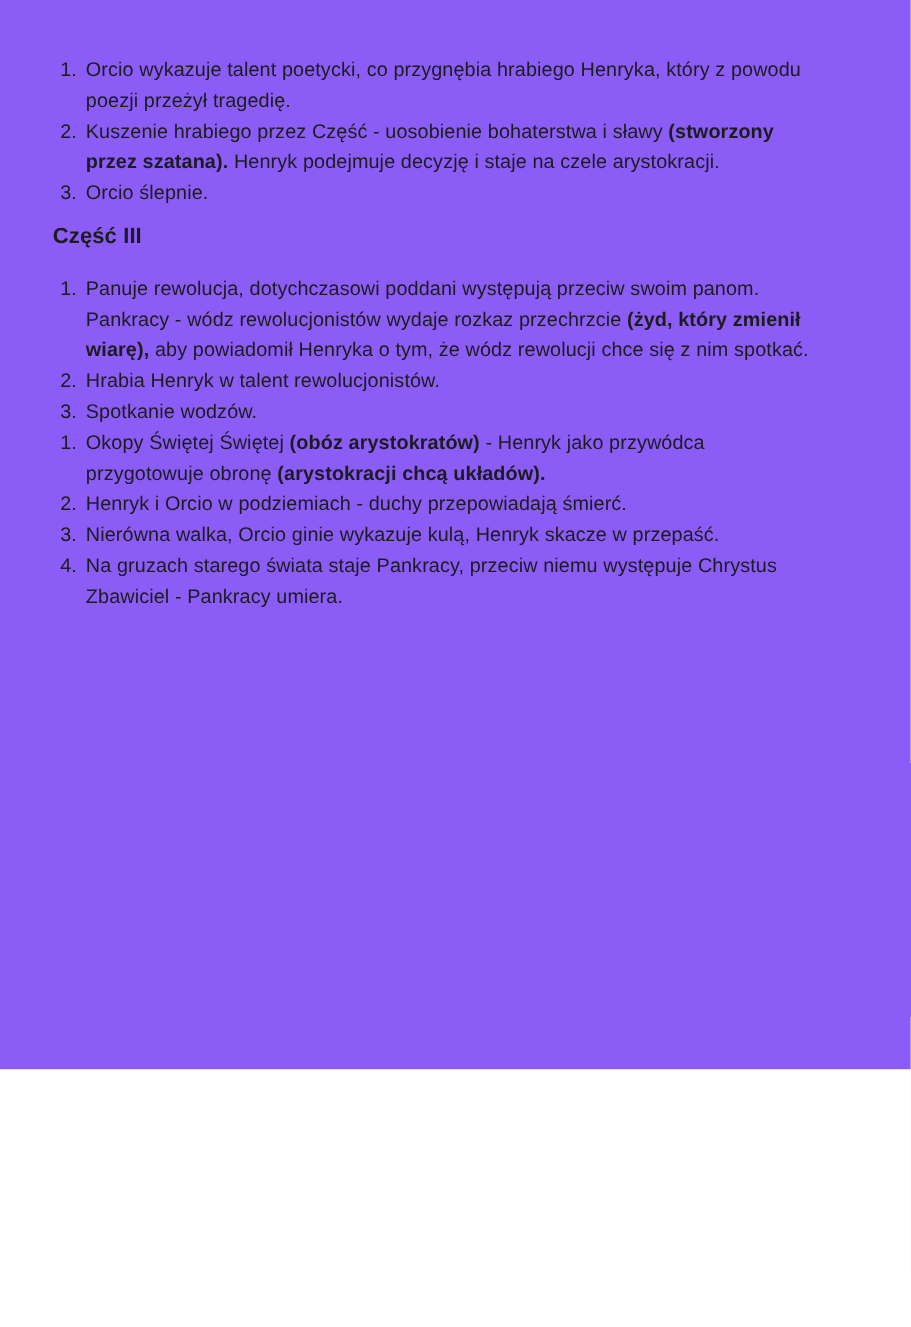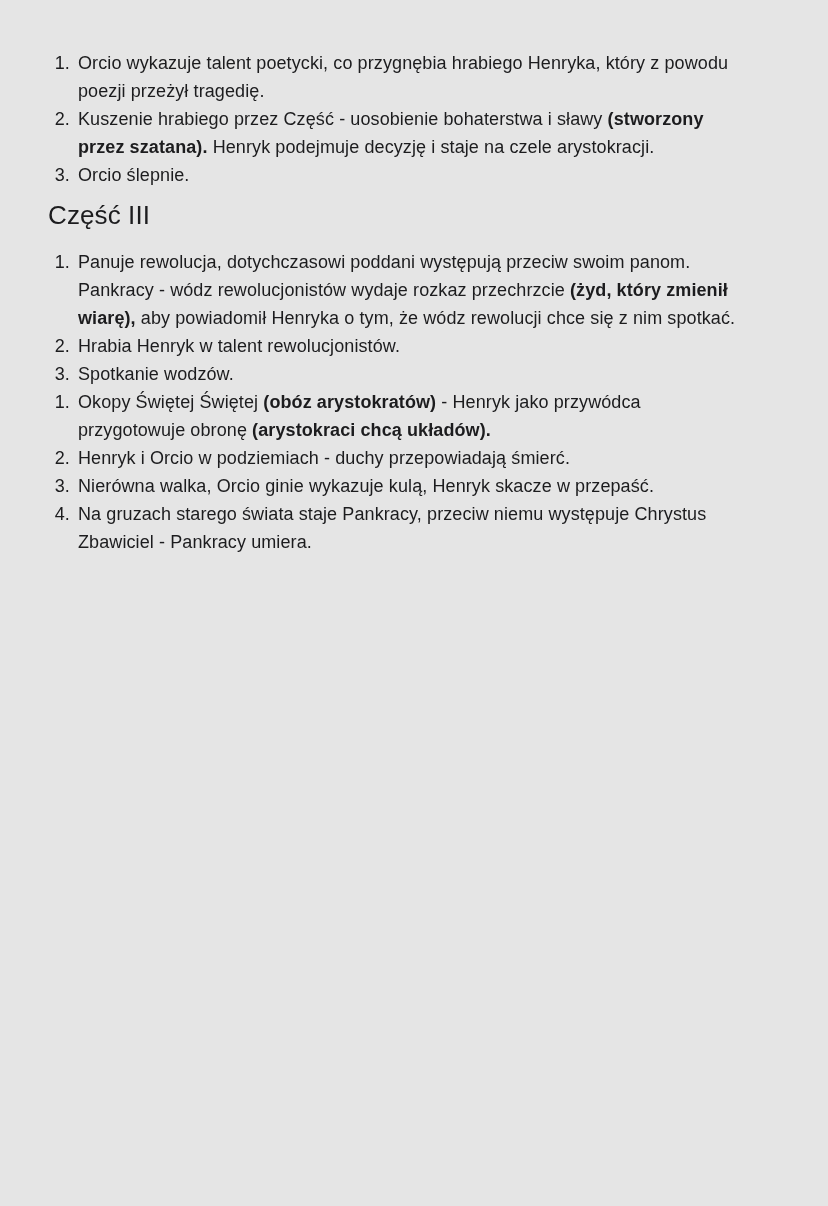--- a/index.html
+++ b/index.html
@@ -10,42 +10,42 @@
   body {
     width: 828px;
     height: 1206px;
     overflow: hidden;
     color: #1c1c1e;
     font-family: "Liberation Sans", sans-serif;
   }
   .page {
     box-sizing: border-box;
     width: 828px;
-    height: 1206px;
+    height: 972px;
     padding: 49px 88px 0 48px;
-    background: #e5e5e5;
+    background: #8b5cf6;
   }
   .doc-list {
     margin: 0;
     padding: 0 0 0 27px;
     font-size: 18px;
     line-height: 28px;
     list-style: decimal outside;
   }
   .doc-list li {
     padding-left: 3px;
     letter-spacing: 0.1px;
   }
   .doc-list li strong {
     font-weight: 700;
   }
   .section-heading {
-    font-size: 26px;
+    font-size: 20px;
     line-height: 24px;
-    font-weight: 400;
+    font-weight: 700;
     margin: 14px 0 21px 0;
     letter-spacing: 0.1px;
   }
 </style>
 </head>
 <body>
 
 <main class="page">
 
   <section class="doc-section">
@@ -60,20 +60,20 @@
     <h2 class="section-heading">Część III</h2>
     <ol class="doc-list" start="1">
         <li><span>Panuje rewolucja, dotychczasowi poddani występują przeciw swoim panom. Pankracy - wódz rewolucjonistów wydaje rozkaz przechrzcie </span><strong>(żyd, który zmienił wiarę),</strong><span> aby powiadomił Henryka o tym, że wódz rewolucji chce się z nim spotkać.</span></li>
         <li><span>Hrabia Henryk w talent rewolucjonistów.</span></li>
         <li><span>Spotkanie wodzów.</span></li>
       </ol>
   </section>
 
   <section class="doc-section">
     <ol class="doc-list" start="1">
-        <li><span>Okopy Świętej Świętej </span><strong>(obóz arystokratów)</strong><span> - Henryk jako przywódca przygotowuje obronę </span><strong>(arystokraci chcą układów).</strong></li>
+        <li><span>Okopy Świętej Świętej </span><strong>(obóz arystokratów)</strong><span> - Henryk jako przywódca przygotowuje obronę </span><strong>(arystokracji chcą układów).</strong></li>
         <li><span>Henryk i Orcio w podziemiach - duchy przepowiadają śmierć.</span></li>
         <li><span>Nierówna walka, Orcio ginie wykazuje kulą, Henryk skacze w przepaść.</span></li>
         <li><span>Na gruzach starego świata staje Pankracy, przeciw niemu występuje Chrystus Zbawiciel - Pankracy umiera.</span></li>
       </ol>
   </section>
 
 </main>
 
 </body></html>

